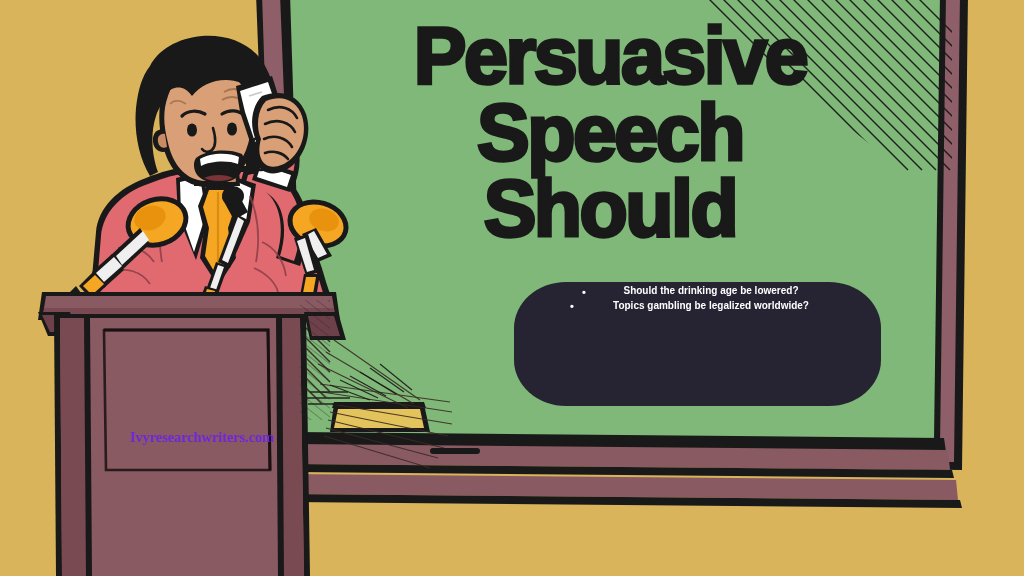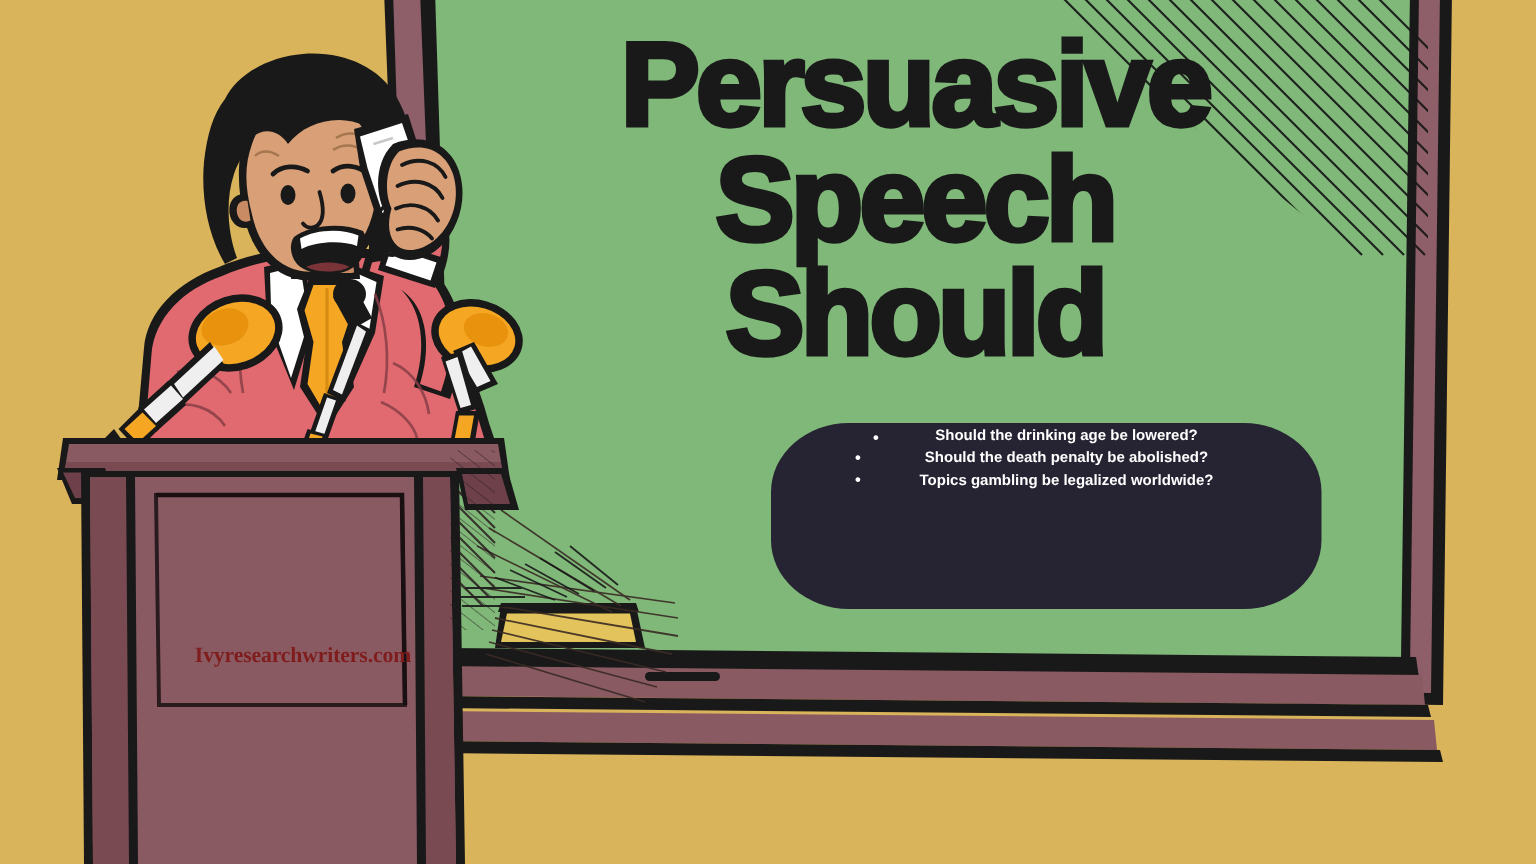--- a/index.html
+++ b/index.html
@@ -66,21 +66,21 @@
   }
   .topic-list li.b2::before { left:14px; top:50%; transform:translateY(-50%); line-height:1; }
   .topic-list li.b4::before { left:14px; top:50%; transform:translateY(-50%); line-height:1; }
 
   
   .watermark {
     position:absolute;
     left:112px; top:429px;
     width:180px;
     text-align:center;
-    color:#7f1d1d;
+    color:#6d28d9;
     font-family:"Liberation Serif", serif;
     font-weight:700;
     font-size:14.5px;
     letter-spacing:-0.1px;
     white-space:nowrap;
   }
 </style>
 </head>
 <body>
 
@@ -411,19 +411,18 @@
 
   <div class="board-title">
     <span class="tl tl-1">Persuasive</span>
     <span class="tl tl-2">Speech</span>
     <span class="tl tl-3">Should</span>
   </div>
 
   <div class="topic-panel"></div>
   <ul class="topic-list">
     <li class="b1">Should the drinking age be lowered?</li>
-    <li class="b2">Should the death penalty be abolished?</li>
     <li class="b4">Topics gambling be legalized worldwide?</li>
   </ul>
 
   <div class="watermark">Ivyresearchwriters.com</div>
 
 </div>
 
 </body></html>

